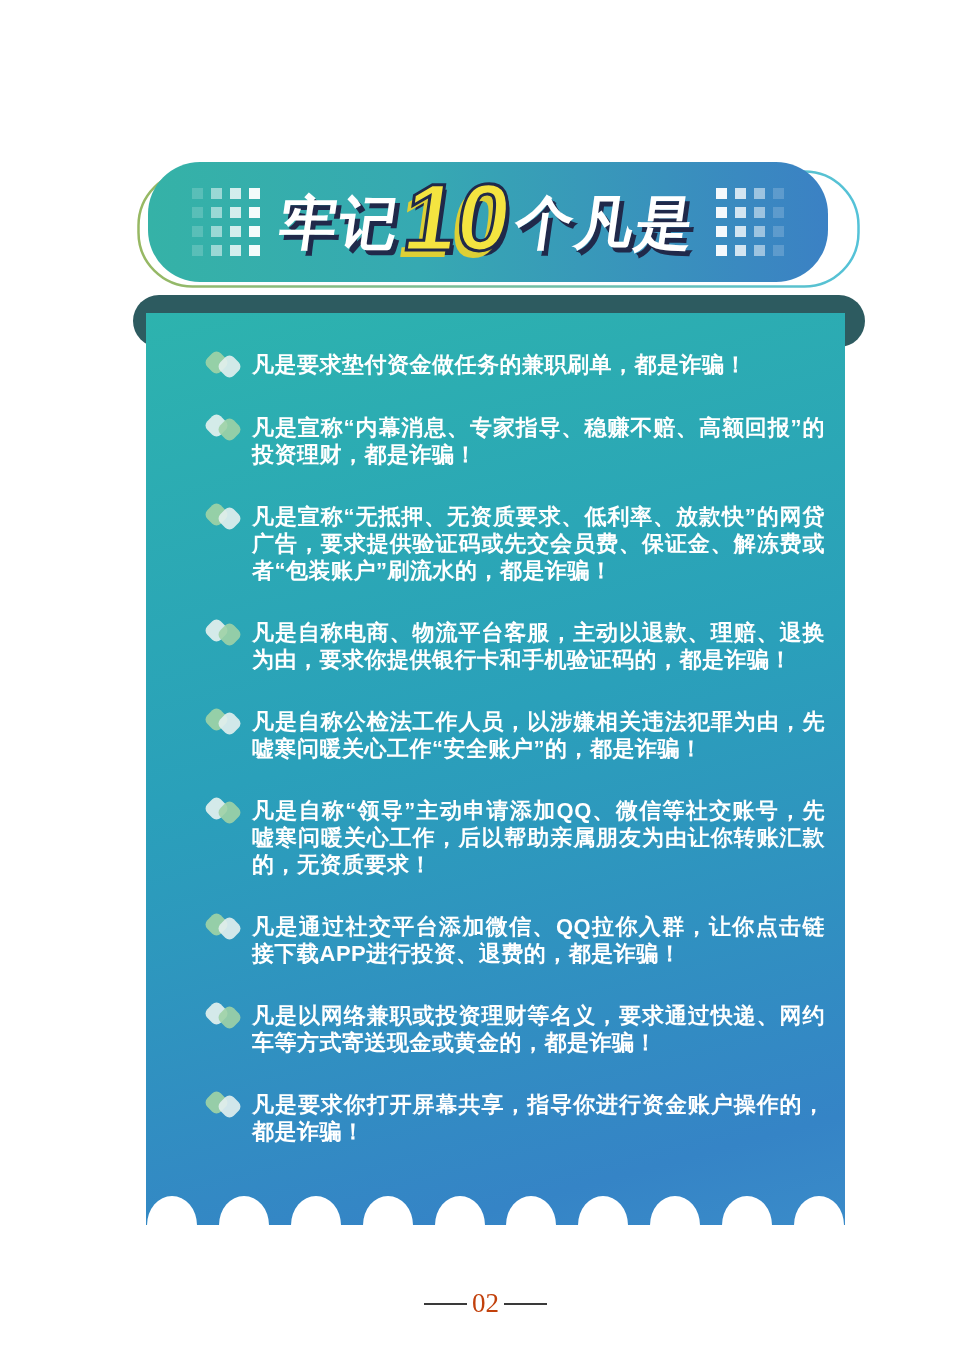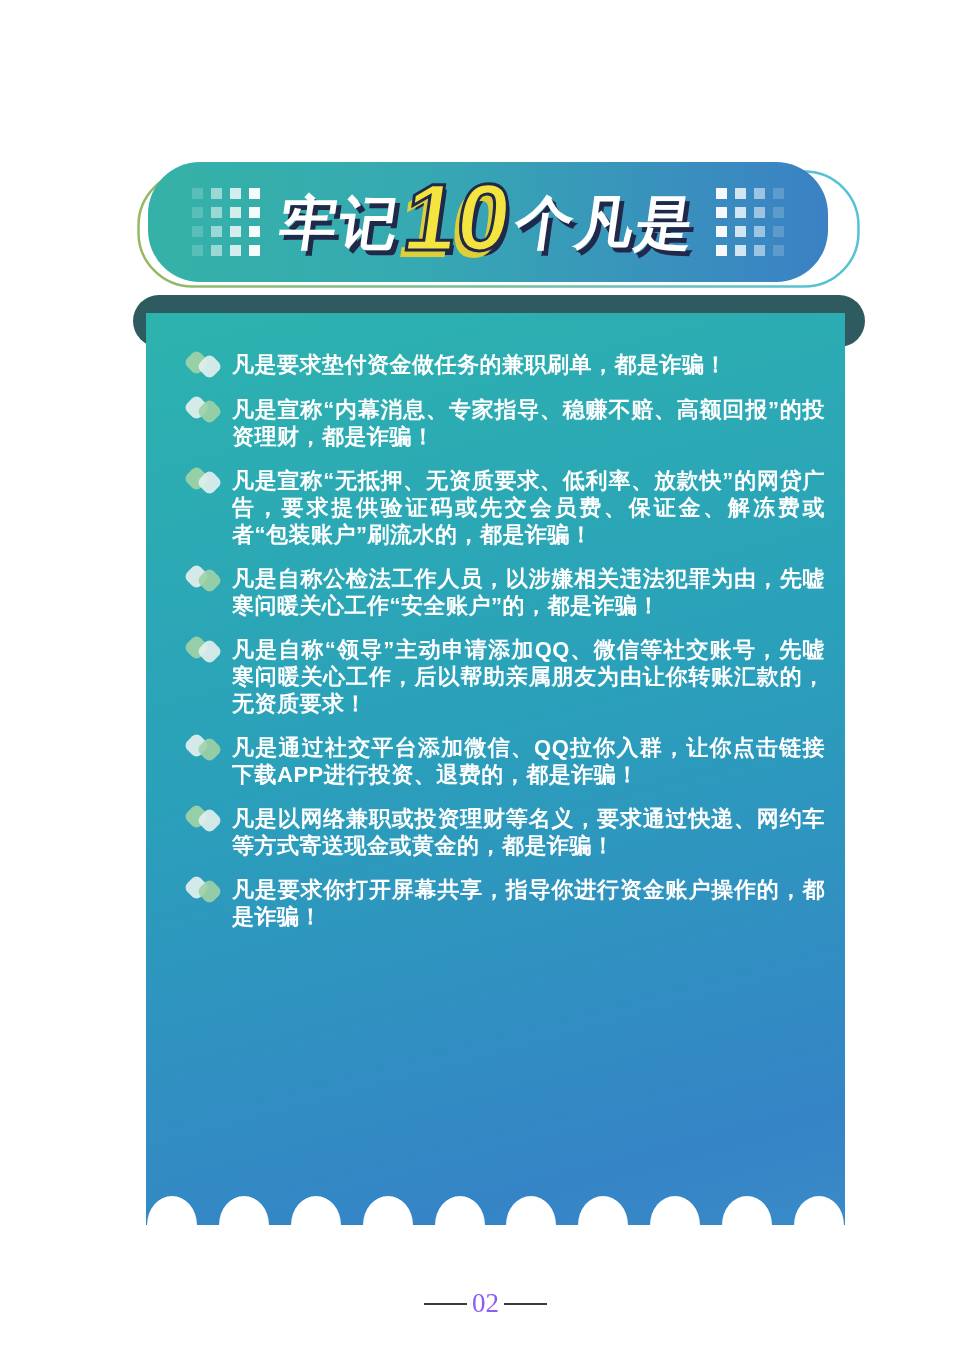--- a/index.html
+++ b/index.html
@@ -69,23 +69,23 @@
     border-radius:26px;
     background:var(--dark-bar);
   }
   .card {
     position:absolute; left:146px; top:313px;
     width:699px; height:912px;
     background:linear-gradient(165deg, var(--card-teal) 0%, #2aa0ba 45%, var(--card-blue) 90%, #3a8bc9 100%);
   }
   .fraud-list {
     list-style:none; margin:0;
-    padding:38px 20px 0 40px;
+    padding:38px 20px 0 60px;
     display:flex; flex-direction:column;
-    gap:17px;
+    gap:35px;
   }
   .fraud-item {
     display:flex; align-items:flex-start; gap:8px;
   }
   .bullet {
     position:relative; flex:none;
     width:38px; height:28px; margin-top:0;
   }
   .bullet i {
     position:absolute; display:block;
@@ -118,21 +118,21 @@
     background:#ffffff;
     flex:none;
   }
 
   
   .page-footer {
     position:absolute; left:0; top:1288px;
     width:100%;
     display:flex; align-items:center; justify-content:center;
     gap:5px;
-    color:#8b5cf6;
+    color:#c2410c;
   }
   .page-num {
     font-family:"Liberation Serif","DejaVu Serif",serif;
     font-size:27px;
   }
   .dash { width:43px; height:2px; background:#3a3a3a; }
 </style>
 </head>
 <body>
 
@@ -213,20 +213,27 @@
   </li>
 
   <li class="fraud-item">
     <span class="bullet">
             <i class="d1"></i>
             <i class="d2"></i>
           </span>
     <span class="fraud-text">凡是宣称“无抵押、无资质要求、低利率、放款快”的网贷广告，要求提供验证码或先交会员费、保证金、解冻费或者“包装账户”刷流水的，都是诈骗！</span>
   </li>
 
+  <li class="fraud-item">
+    <span class="bullet">
+            <i class="d1"></i>
+            <i class="d2"></i>
+          </span>
+    <span class="fraud-text">凡是自称电商、物流平台客服，主动以退款、理赔、退换为由，要求你提供银行卡和手机验证码的，都是诈骗！</span>
+  </li>
 
   <li class="fraud-item">
     <span class="bullet">
             <i class="d1"></i>
             <i class="d2"></i>
           </span>
     <span class="fraud-text">凡是自称公检法工作人员，以涉嫌相关违法犯罪为由，先嘘寒问暖关心工作“安全账户”的，都是诈骗！</span>
   </li>
 
   <li class="fraud-item">

